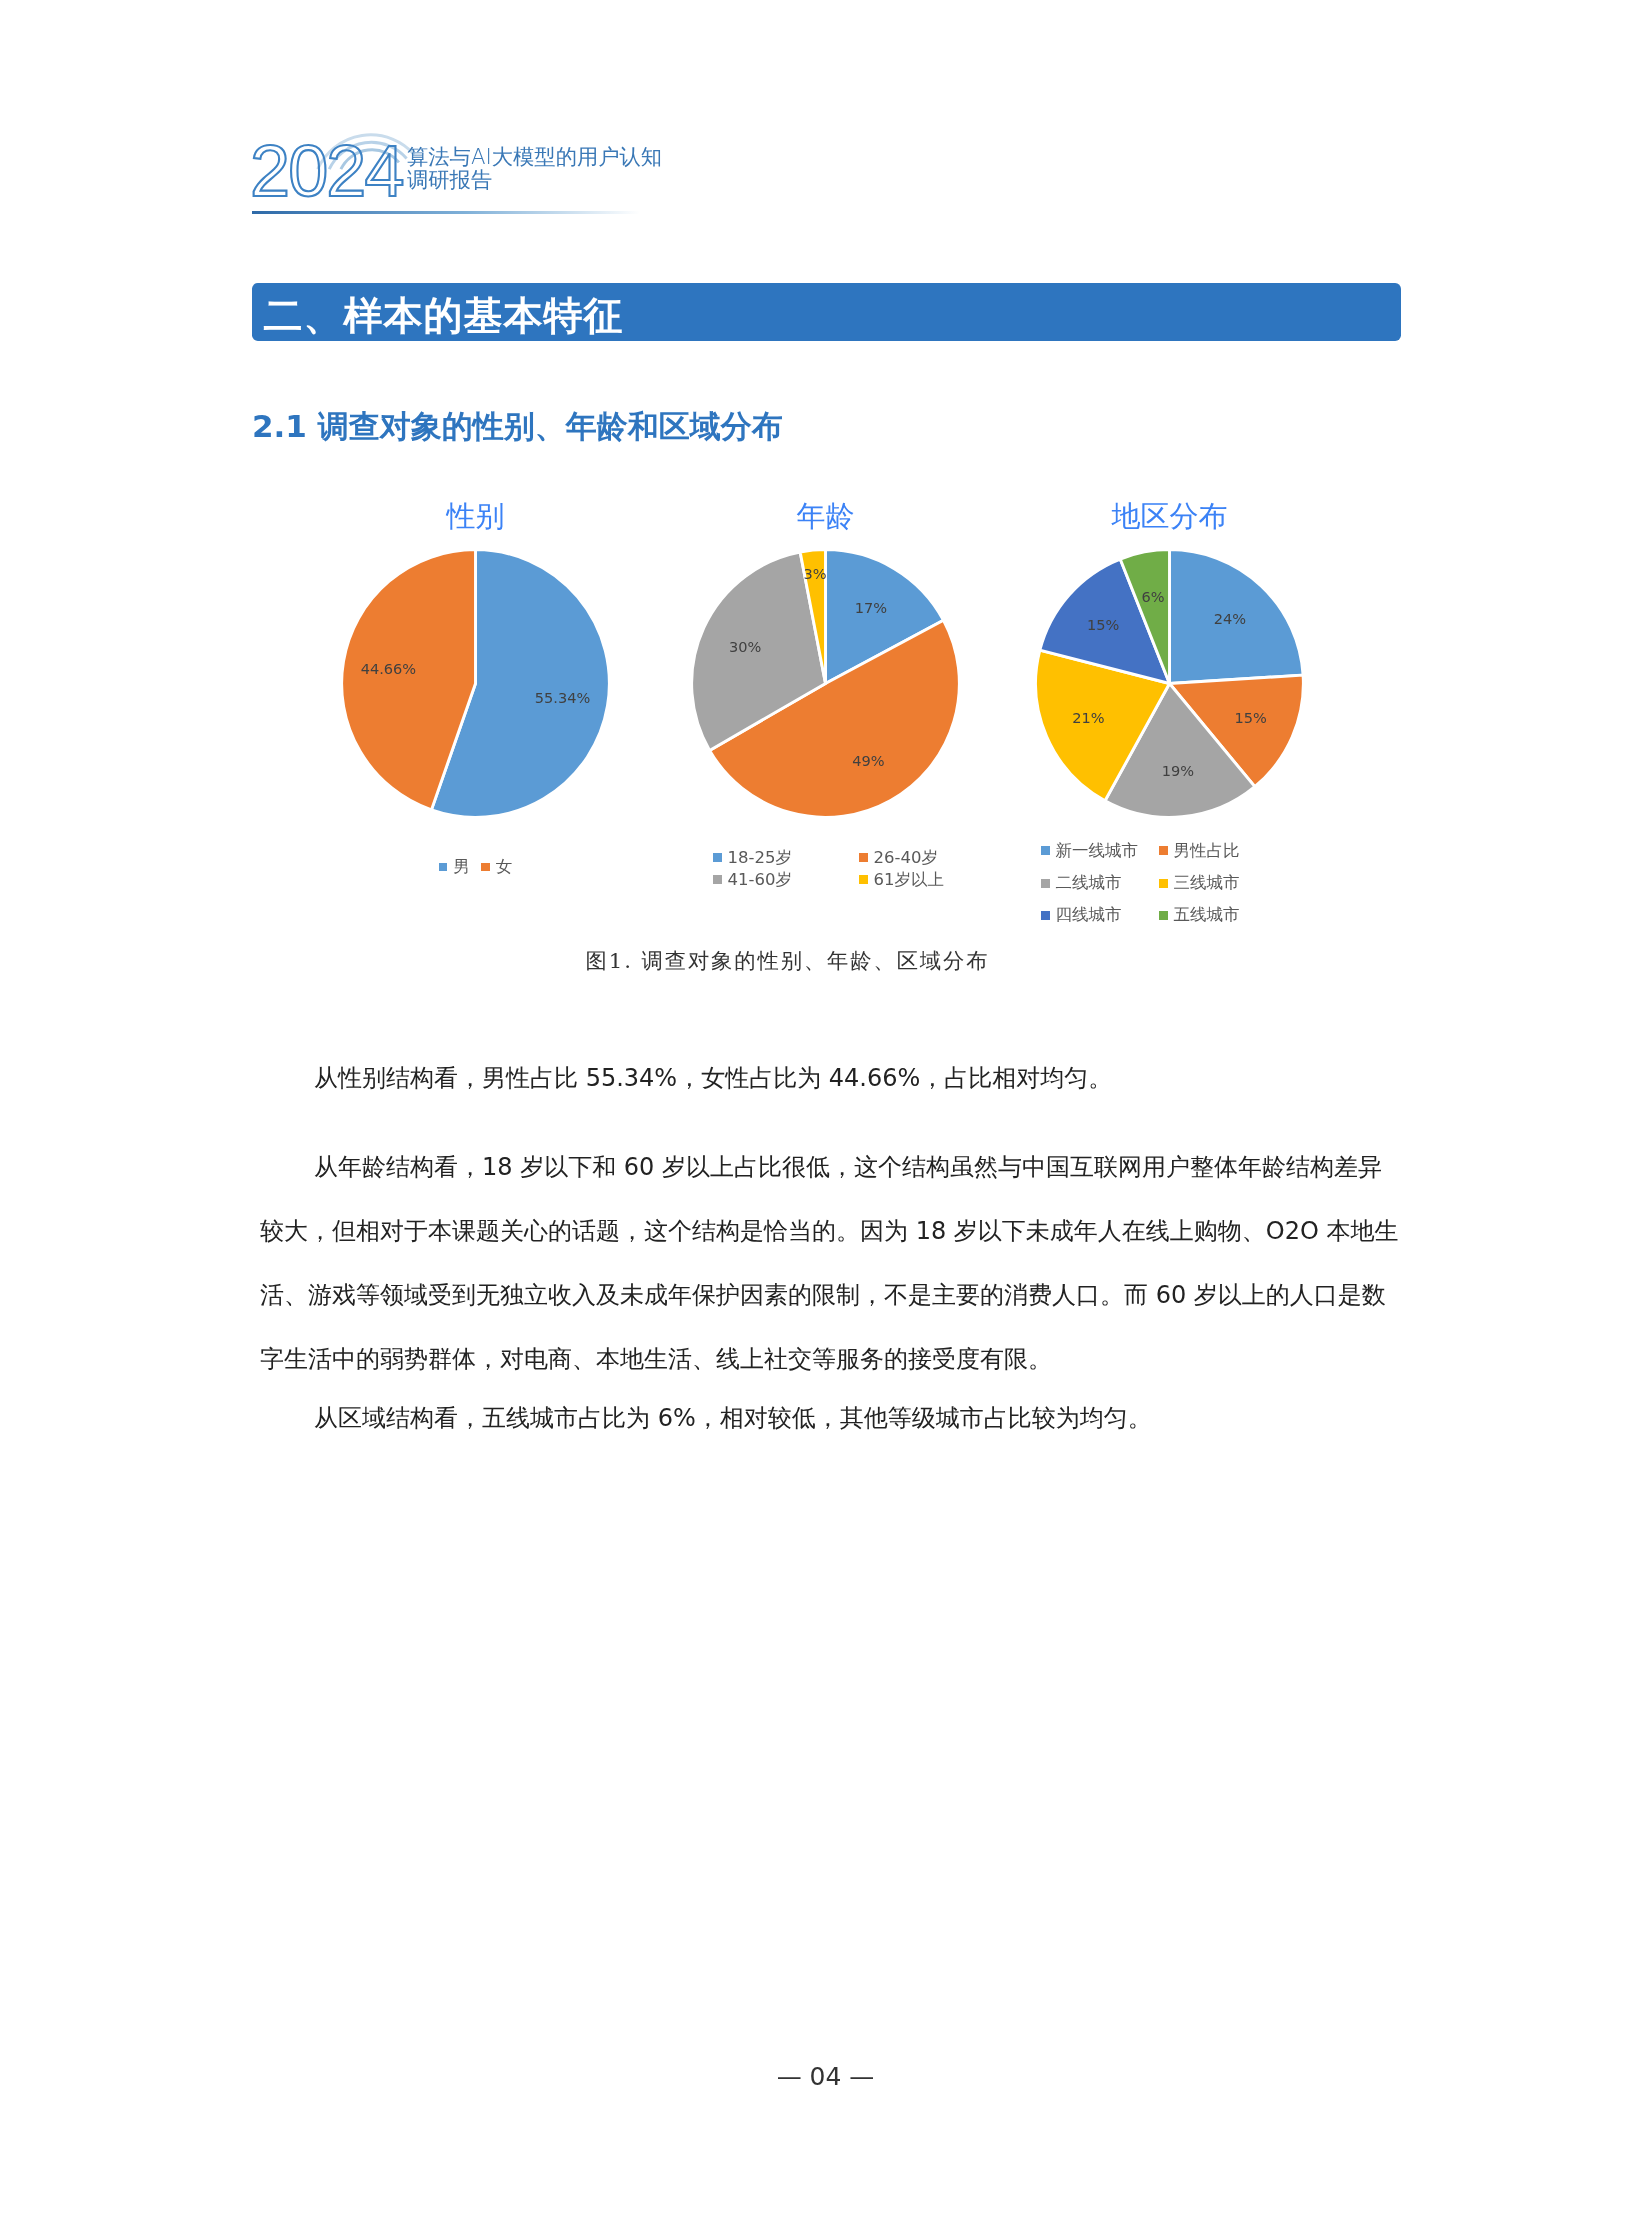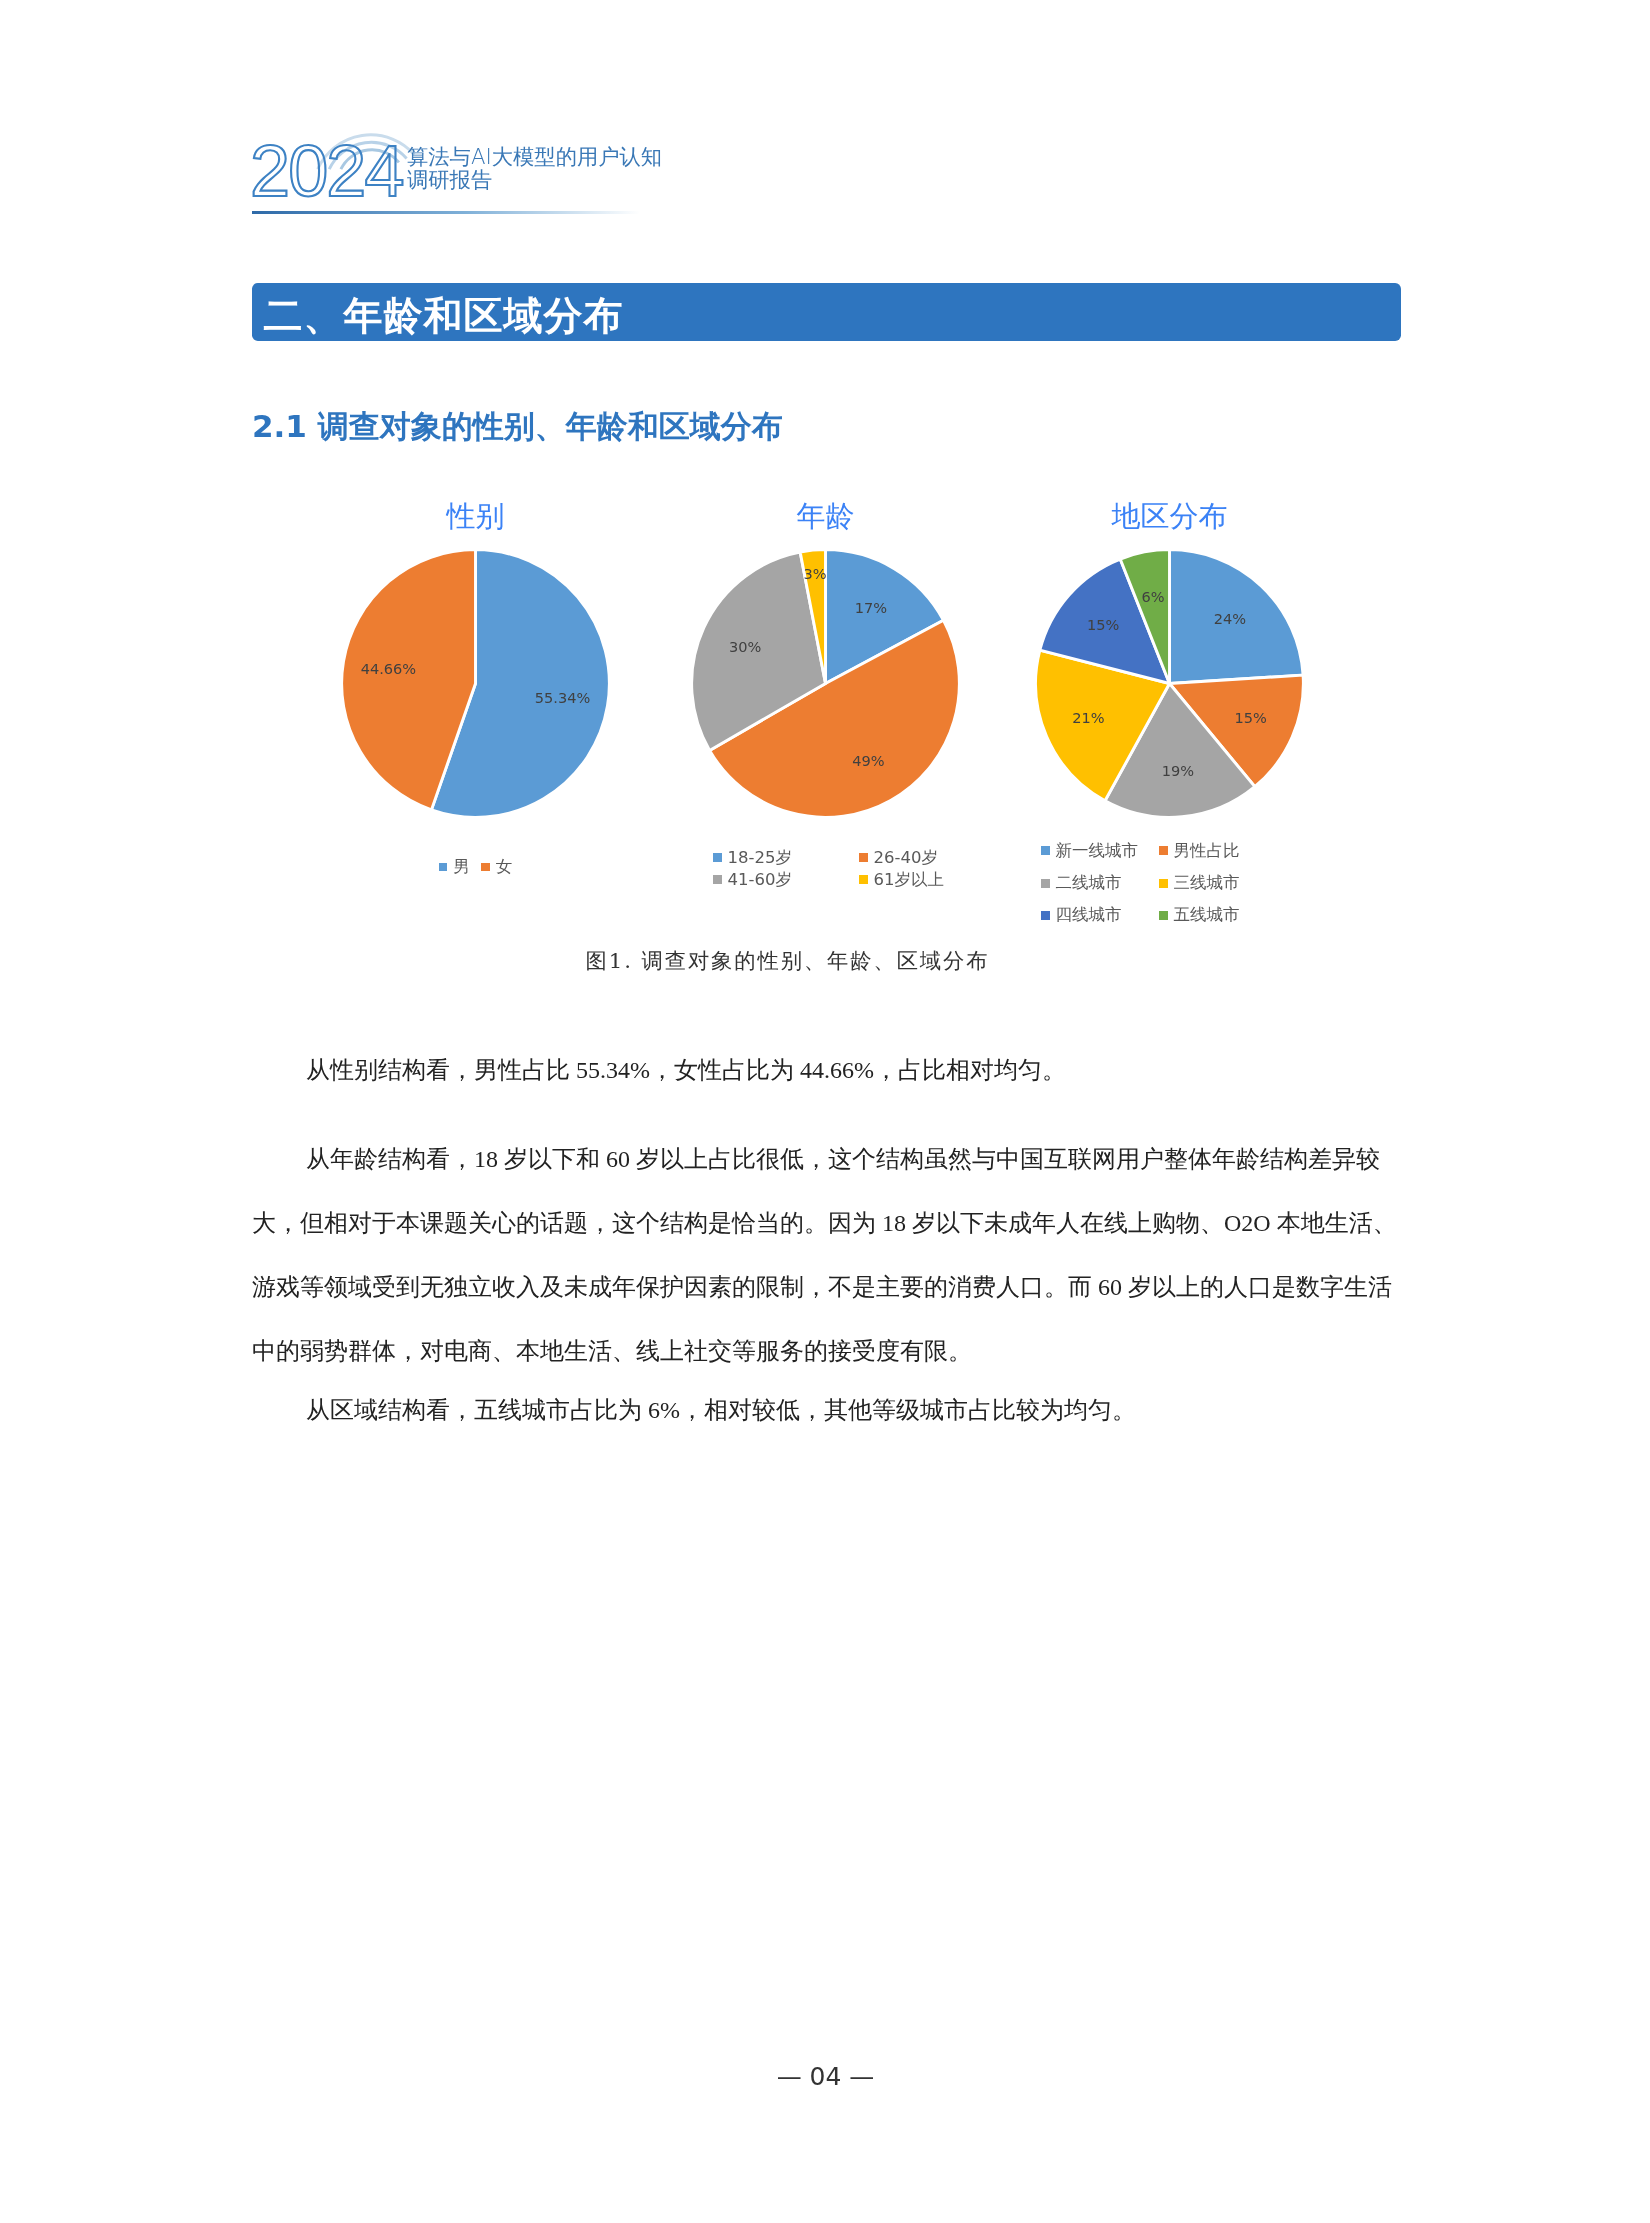--- a/index.html
+++ b/index.html
@@ -30,21 +30,21 @@
   #chart-gender .legend { text-align: center; margin-top: 27px; }
   #chart-gender .legend .item { margin: 0 5.8px; }
   #chart-age { left: 670px; }
   #chart-age .legend { display: grid; grid-template-columns: 146px 146px; row-gap: 0; padding-left: 43px; }
   #chart-region { left: 1014px; }
   #chart-region .legend { display: grid; grid-template-columns: 118px 118px; row-gap: 12px; padding-left: 27px; line-height: 20.4px; margin-top: 11.6px; }
 
   .caption { position: absolute; left: 0; width: 1575px; top: 946px; text-align: center; font-family: "DejaVu Serif", "Liberation Serif", serif; font-size: 21.3px; color: #333; letter-spacing: 1.9px; }
 
   .para { position: absolute; left: 252px; width: 1155px; font-size: 24px; color: #222; line-height: 64px; }
-  .para p { margin: 0; font-family: Liberation Serif, serif; }
+  .para p { margin: 8px; }
   .para .indent { text-indent: 54px; }
 
   .pagenum { position: absolute; left: 0; width: 1651px; top: 2038px; text-align: center; font-size: 25px; color: #333; margin-top: 24px; }
 </style>
 </head>
 <body>
 
 <div class="logo">
   <svg class="arcs" width="116" height="58" viewBox="0 0 120 60">
     <path d="M10 55 A 60 60 0 0 1 110 40" fill="none" stroke="#c9dcec" stroke-width="3"></path>
@@ -53,21 +53,21 @@
   </svg>
   <div class="year">2024</div>
   <div class="title">
     <div>算法与AI大模型的用户认知</div>
     <div>调研报告</div>
   </div>
   <div class="rule"></div>
 </div>
 
 <div class="banner">
-  <span>二、年龄和区域分布</span>
+  <span>二、样本的基本特征</span>
 </div>
 <div class="subhead">2.1 调查对象的性别、年龄和区域分布</div>
 
 <div class="chart" id="chart-gender">
   <div class="ctitle">性别</div>
   <svg class="pie" width="291" height="291" viewBox="0 0 300 300">
       <path d="M150,150 L150,12 A138,138 0 1 1 104.56181676921446,280.3049174232713 Z" fill="#5b9bd5" stroke="#ffffff" stroke-width="3"></path>
       <text x="239.80133584775234" y="170.20810573211494" text-anchor="middle" font-size="15" font-family="DejaVu Sans, sans-serif" fill="#404040">55.34%</text>
       <path d="M150,150 L104.56181676921446,280.3049174232713 A138,138 0 0 1 149.99999999999997,12 Z" fill="#ed7d31" stroke="#ffffff" stroke-width="3"></path>
       <text x="60.198664152247645" y="139.79189426788508" text-anchor="middle" font-size="15" font-family="DejaVu Sans, sans-serif" fill="#404040">44.66%</text>

